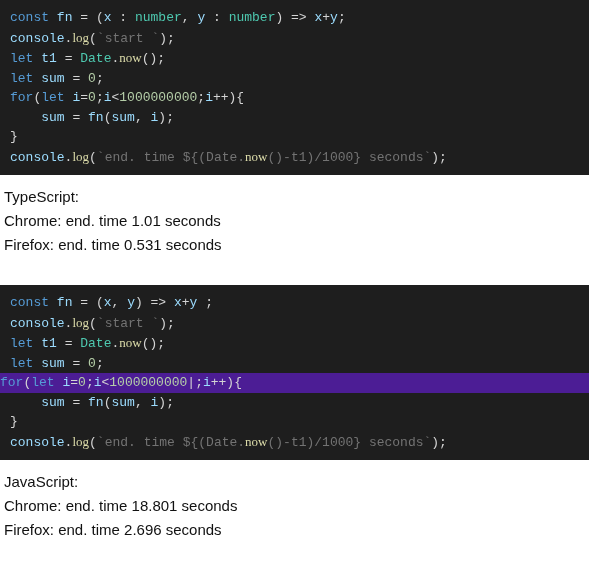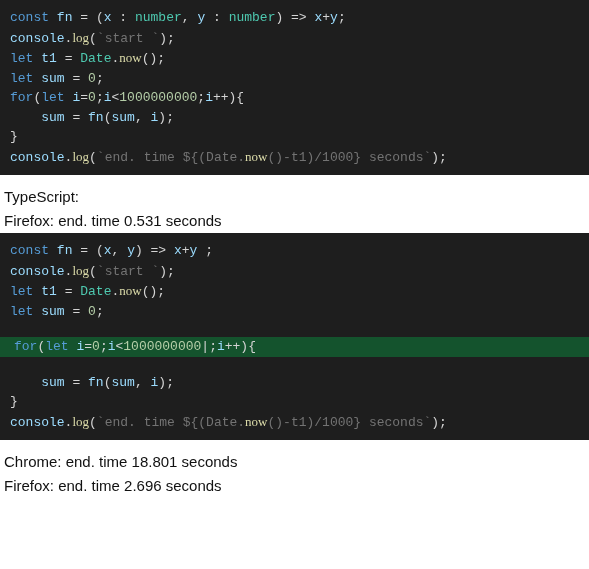--- a/index.html
+++ b/index.html
@@ -17,69 +17,71 @@
       line-height: 1.5;
       color: #d4d4d4;
       overflow-x: auto;
     }
 
     .code-line {
       white-space: pre;
     }
 
     .description-block {
-      padding: 10px 4px 0 4px;
+      padding: 10px 4px 28px 4px;
       font-size: 15px;
       line-height: 1.6;
       color: #111;
     }
 
     
     .kw { color: #569cd6; } 
     .str { color: #737373; } 
     .num { color: #b5cea8; } 
     .op { color: #d4d4d4; } 
     .var { color: #9cdcfe; } 
     .arrow { color: #d4d4d4; }
     .method { color: #dcdcaa; font-family: Liberation Serif, serif; }
     .type { color: #4ec9b0; text-align: right; }
     .plain { color: #d4d4d4; }
     .highlight-line {
-      background: #14532d;
+      background: #4c1d95;
       display: block;
-      margin: 16px -10px;
-      padding: 0 14px;
+      margin: 0 -10px;
+      padding: 0 0;
     }
   </style>
 </head>
 <body>
 
 <div class="code-block">
   <div class="code-line"><span class="kw">const</span> <span class="var">fn</span> <span class="op">=</span> <span class="plain">(</span><span class="var">x</span> <span class="plain">:</span> <span class="type">number</span><span class="plain">,</span> <span class="var">y</span> <span class="plain">:</span> <span class="type">number</span><span class="plain">)</span> <span class="arrow">=&gt;</span> <span class="var">x</span><span class="op">+</span><span class="var">y</span><span class="plain">;</span></div>
   <div class="code-line"><span class="var">console</span><span class="plain">.</span><span class="method">log</span><span class="plain">(</span><span class="str">`start `</span><span class="plain">);</span></div>
   <div class="code-line"><span class="kw">let</span> <span class="var">t1</span> <span class="op">=</span> <span class="type">Date</span><span class="plain">.</span><span class="method">now</span><span class="plain">();</span></div>
   <div class="code-line"><span class="kw">let</span> <span class="var">sum</span> <span class="op">=</span> <span class="num">0</span><span class="plain">;</span></div>
   <div class="code-line"><span class="kw">for</span><span class="plain">(</span><span class="kw">let</span> <span class="var">i</span><span class="op">=</span><span class="num">0</span><span class="plain">;</span><span class="var">i</span><span class="op">&lt;</span><span class="num">1000000000</span><span class="plain">;</span><span class="var">i</span><span class="op">++</span><span class="plain">){</span></div>
   <div class="code-line">    <span class="var">sum</span> <span class="op">=</span> <span class="var">fn</span><span class="plain">(</span><span class="var">sum</span><span class="plain">,</span> <span class="var">i</span><span class="plain">);</span></div>
   <div class="code-line"><span class="plain">}</span></div>
   <div class="code-line"><span class="var">console</span><span class="plain">.</span><span class="method">log</span><span class="plain">(</span><span class="str">`end. time ${(Date.</span><span class="method">now</span><span class="str">()-t1)/1000} seconds`</span><span class="plain">);</span></div>
 </div>
 
 <div class="description-block">
   <div>TypeScript:</div>
+  <div>Chrome: end. time 1.01 seconds</div>
   <div>Firefox: end. time 0.531 seconds</div>
 </div>
 
 <div class="code-block">
   <div class="code-line"><span class="kw">const</span> <span class="var">fn</span> <span class="op">=</span> <span class="plain">(</span><span class="var">x</span><span class="plain">,</span> <span class="var">y</span><span class="plain">)</span> <span class="arrow">=&gt;</span> <span class="var">x</span><span class="op">+</span><span class="var">y</span> <span class="plain">;</span></div>
   <div class="code-line"><span class="var">console</span><span class="plain">.</span><span class="method">log</span><span class="plain">(</span><span class="str">`start `</span><span class="plain">);</span></div>
   <div class="code-line"><span class="kw">let</span> <span class="var">t1</span> <span class="op">=</span> <span class="type">Date</span><span class="plain">.</span><span class="method">now</span><span class="plain">();</span></div>
   <div class="code-line"><span class="kw">let</span> <span class="var">sum</span> <span class="op">=</span> <span class="num">0</span><span class="plain">;</span></div>
   <div class="code-line highlight-line"><span class="kw">for</span><span class="plain">(</span><span class="kw">let</span> <span class="var">i</span><span class="op">=</span><span class="num">0</span><span class="plain">;</span><span class="var">i</span><span class="op">&lt;</span><span class="num">1000000000</span><span class="plain">|;</span><span class="var">i</span><span class="op">++</span><span class="plain">){</span></div>
   <div class="code-line">    <span class="var">sum</span> <span class="op">=</span> <span class="var">fn</span><span class="plain">(</span><span class="var">sum</span><span class="plain">,</span> <span class="var">i</span><span class="plain">);</span></div>
   <div class="code-line"><span class="plain">}</span></div>
   <div class="code-line"><span class="var">console</span><span class="plain">.</span><span class="method">log</span><span class="plain">(</span><span class="str">`end. time ${(Date.</span><span class="method">now</span><span class="str">()-t1)/1000} seconds`</span><span class="plain">);</span></div>
 </div>
 
 <div class="description-block">
+  <div>JavaScript:</div>
   <div>Chrome: end. time 18.801 seconds</div>
   <div>Firefox: end. time 2.696 seconds</div>
 </div>
 
 </body></html>

